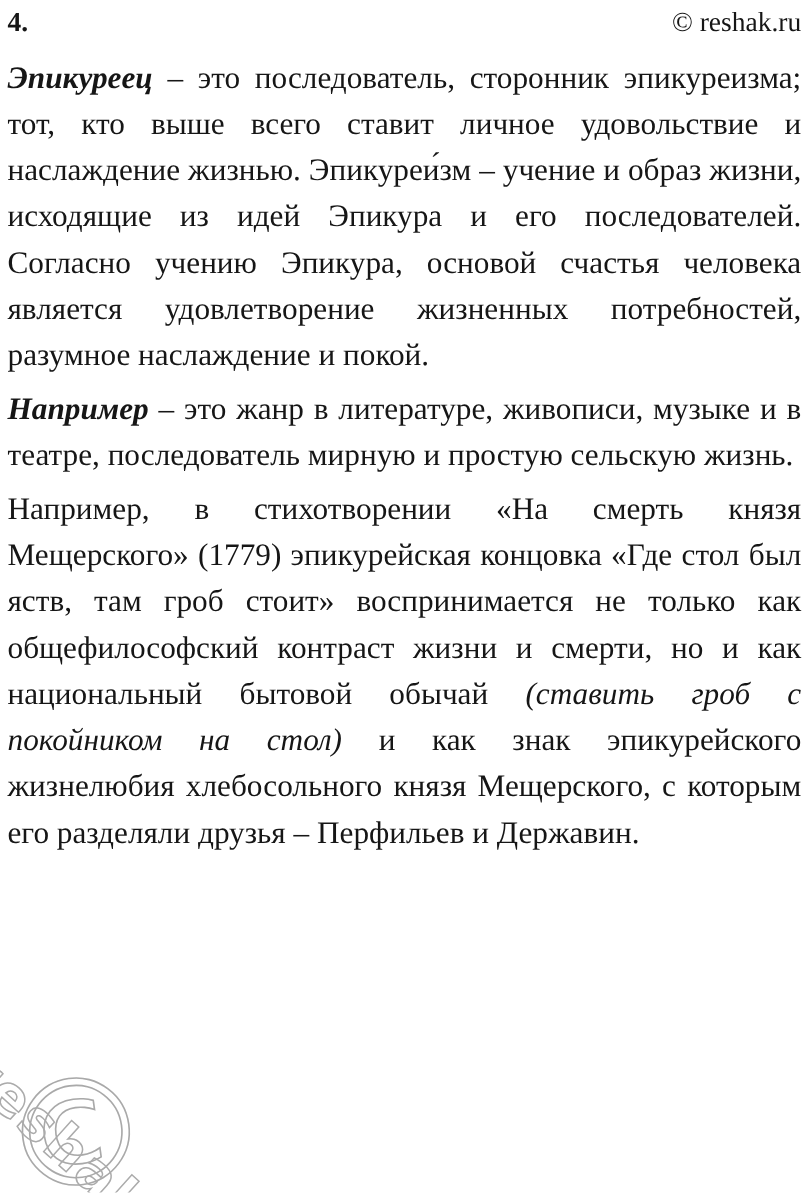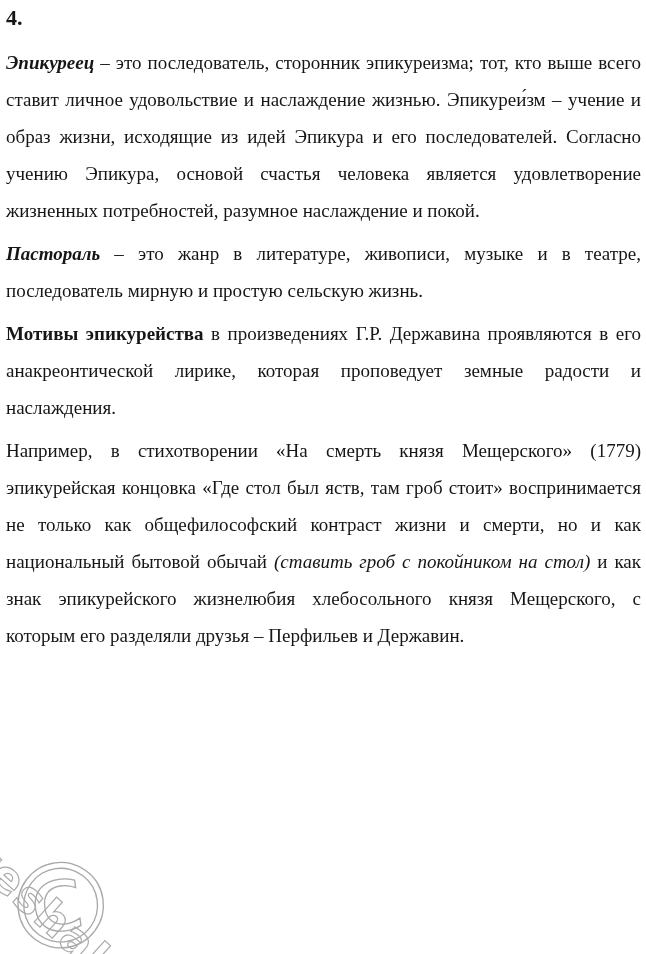--- a/index.html
+++ b/index.html
@@ -20,21 +20,21 @@
   .header {
     display: flex;
     justify-content: space-between;
     align-items: flex-start;
     font-size: 22px;
     line-height: 26px;
   }
   .task-number { font-weight: bold; }
   .doc-body { margin-top: 13px; }
   .doc-body p {
-    font-size: 19px;
+    font-size: 25px;
     line-height: 37px;
     text-align: justify;
     margin: 0 0 6px 0;
   }
   .run-bi { font-weight: bold; font-style: italic; }
   .run-b  { font-weight: bold; }
   .run-i  { font-style: italic; }
 
   
   .watermark {
@@ -73,28 +73,28 @@
 
 <div class="watermark" aria-hidden="true">
   <span class="wm-copy">©</span>
   <span class="wm-text">reshak.ru</span>
 </div>
 
 <div class="page">
 
   <div class="header">
     <span class="task-number">4.</span>
+    <span class="site-copyright">© reshak.ru</span>
   </div>
 
   <div class="doc-body">
 
     <p><span class="run-bi">Эпикуреец</span><span> – это последователь, сторонник эпикуреизма; тот, кто выше всего ставит личное удовольствие и наслаждение жизнью. Эпикуреи́зм – учение и образ жизни, исходящие из идей Эпикура и его последователей. Согласно учению Эпикура, основой счастья человека является удовлетворение жизненных потребностей, разумное наслаждение и покой.</span></p>
 
-    <p><span class="run-bi">Пастораль</span><span> – это жанр в литературе, живописи, музыке и в театре, последователь мирную и простую сельскую жизнь.</span></p>
+    <p><span class="run-bi">Например</span><span> – это жанр в литературе, живописи, музыке и в театре, последователь мирную и простую сельскую жизнь.</span></p>
 
 
-    <p><span class="run-b">Мотивы эпикурейства</span><span> в произведениях Г.Р. Державина проявляются в его анакреонтической лирике, которая проповедует земные радости и наслаждения.</span></p>
 
 
     <p><span>Например, в стихотворении «На смерть князя Мещерского» (1779) эпикурейская концовка «Где стол был яств, там гроб стоит» воспринимается не только как общефилософский контраст жизни и смерти, но и как национальный бытовой обычай </span><span class="run-i">(ставить гроб с покойником на стол)</span><span> и как знак эпикурейского жизнелюбия хлебосольного князя Мещерского, с которым его разделяли друзья – Перфильев и Державин.</span></p>
 
   </div>
 </div>
 
 </body></html>

